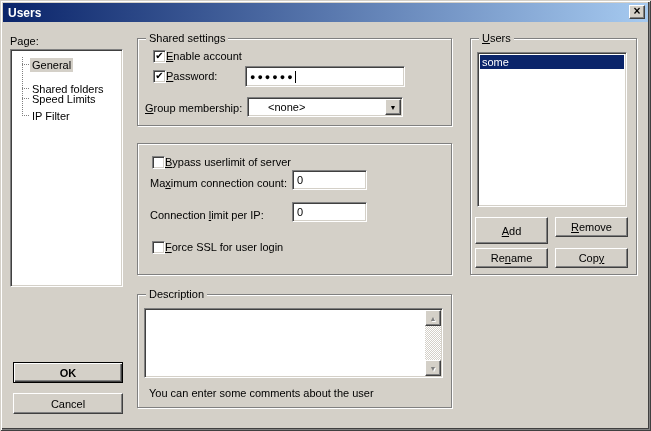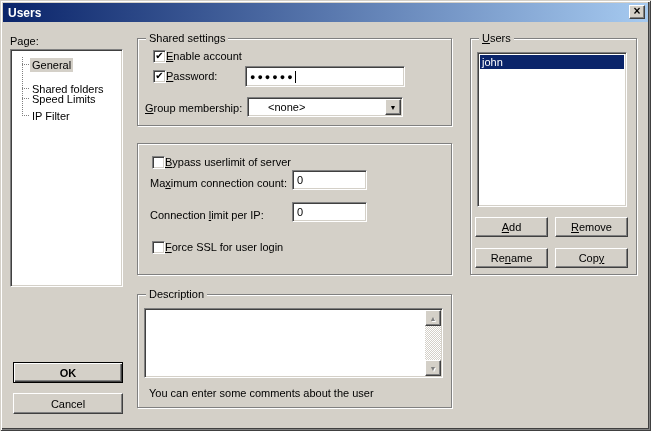--- a/index.html
+++ b/index.html
@@ -241,25 +241,25 @@
   </div>
 
   <div class="label" style="left:149px; top:387px;">You can enter some comments about the user</div>
 
   <div class="group" style="left:470px; top:38px; width:167px; height:237px;">
     <span class="group-title"><u>U</u>sers</span>
   </div>
 
   <div class="listbox sunken" style="left:477px; top:52px; width:150px; height:155px;">
     <div class="user-row row-selected">
-      <span>john</span>
-    </div>
-  </div>
-
-  <div class="btn raised" style="left:475px; top:217px; width:73px; height:20px;">
+      <span>some</span>
+    </div>
+  </div>
+
+  <div class="btn raised" style="left:475px; top:217px; width:73px; height:27px;">
     <span><u>A</u>dd</span>
   </div>
   <div class="btn raised" style="left:555px; top:217px; width:73px; height:20px;">
     <span><u>R</u>emove</span>
   </div>
   <div class="btn raised" style="left:475px; top:248px; width:73px; height:20px;">
     <span>Re<u>n</u>ame</span>
   </div>
   <div class="btn raised" style="left:555px; top:248px; width:73px; height:20px;">
     <span>Cop<u>y</u></span>

